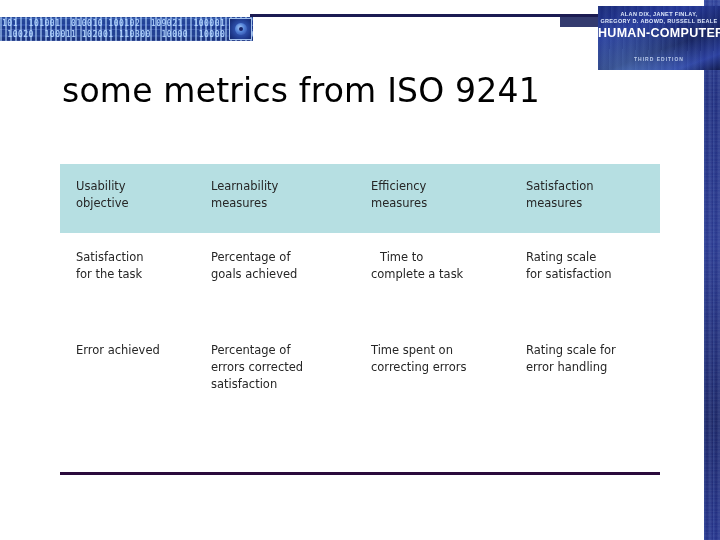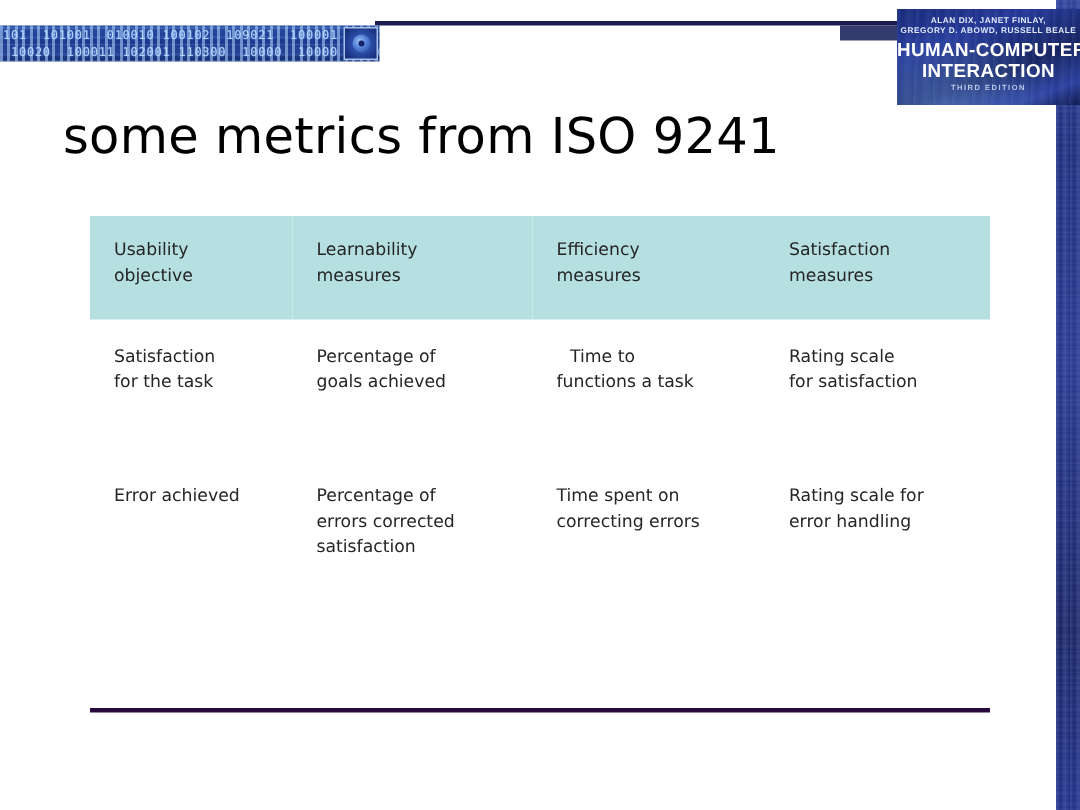--- a/index.html
+++ b/index.html
@@ -169,34 +169,34 @@
     font-size: 5px;
     letter-spacing: 1px;
     font-weight: bold;
     color: #b9c9e8;
     white-space: nowrap;
   }
 
   
   .slide-title {
     position: absolute;
-    left: 42px; top: 71px;
+    left: 62px; top: 71px;
     width: 600px;
     font-family: "DejaVu Sans", sans-serif;
     font-size: 33px;
     line-height: 40px;
     color: #000000;
     letter-spacing: 0.2px;
     white-space: nowrap;
   }
 
   
   .metrics-table {
     position: absolute;
-    left: 60px; top: 144px;
+    left: 60px; top: 164px;
     width: 600px;
     border-collapse: collapse;
     table-layout: fixed;
   }
   .metrics-table col.c1 { width: 135px; }
   .metrics-table col.c2 { width: 160px; }
   .metrics-table col.c3 { width: 155px; }
   .metrics-table col.c4 { width: 150px; }
 
   .metrics-table th,
@@ -250,21 +250,20 @@
  10020  100011 102001 110300  10000  10000  101001 10001  10</div>
   </div>
   <div class="banner-badge">
     <span class="badge-core"></span>
   </div>
 
   <div class="book-cover">
     <div class="authors">ALAN DIX, JANET FINLAY,</div>
     <div class="authors" style="top:12px;">GREGORY D. ABOWD, RUSSELL BEALE</div>
     <div class="title-1">HUMAN-COMPUTER</div>
-    <div class="title-2">INTERACTION</div>
     <div class="edition">THIRD EDITION</div>
   </div>
 
   <div class="slide-title">some metrics from ISO 9241</div>
 
   <table class="metrics-table">
     <colgroup>
       <col class="c1">
         <col class="c2">
         <col class="c3">
@@ -296,21 +295,21 @@
         <td>
           <span class="cell-line">Satisfaction</span>
           <span class="cell-line">for the task</span>
         </td>
         <td>
           <span class="cell-line">Percentage of</span>
           <span class="cell-line">goals achieved</span>
         </td>
         <td>
           <span class="cell-line indent">Time to</span>
-          <span class="cell-line">functions a task</span>
+          <span class="cell-line">complete a task</span>
         </td>
         <td>
           <span class="cell-line">Rating scale</span>
           <span class="cell-line">for satisfaction</span>
         </td>
       </tr>
 
 
       <tr class="row-3">
         <td>

